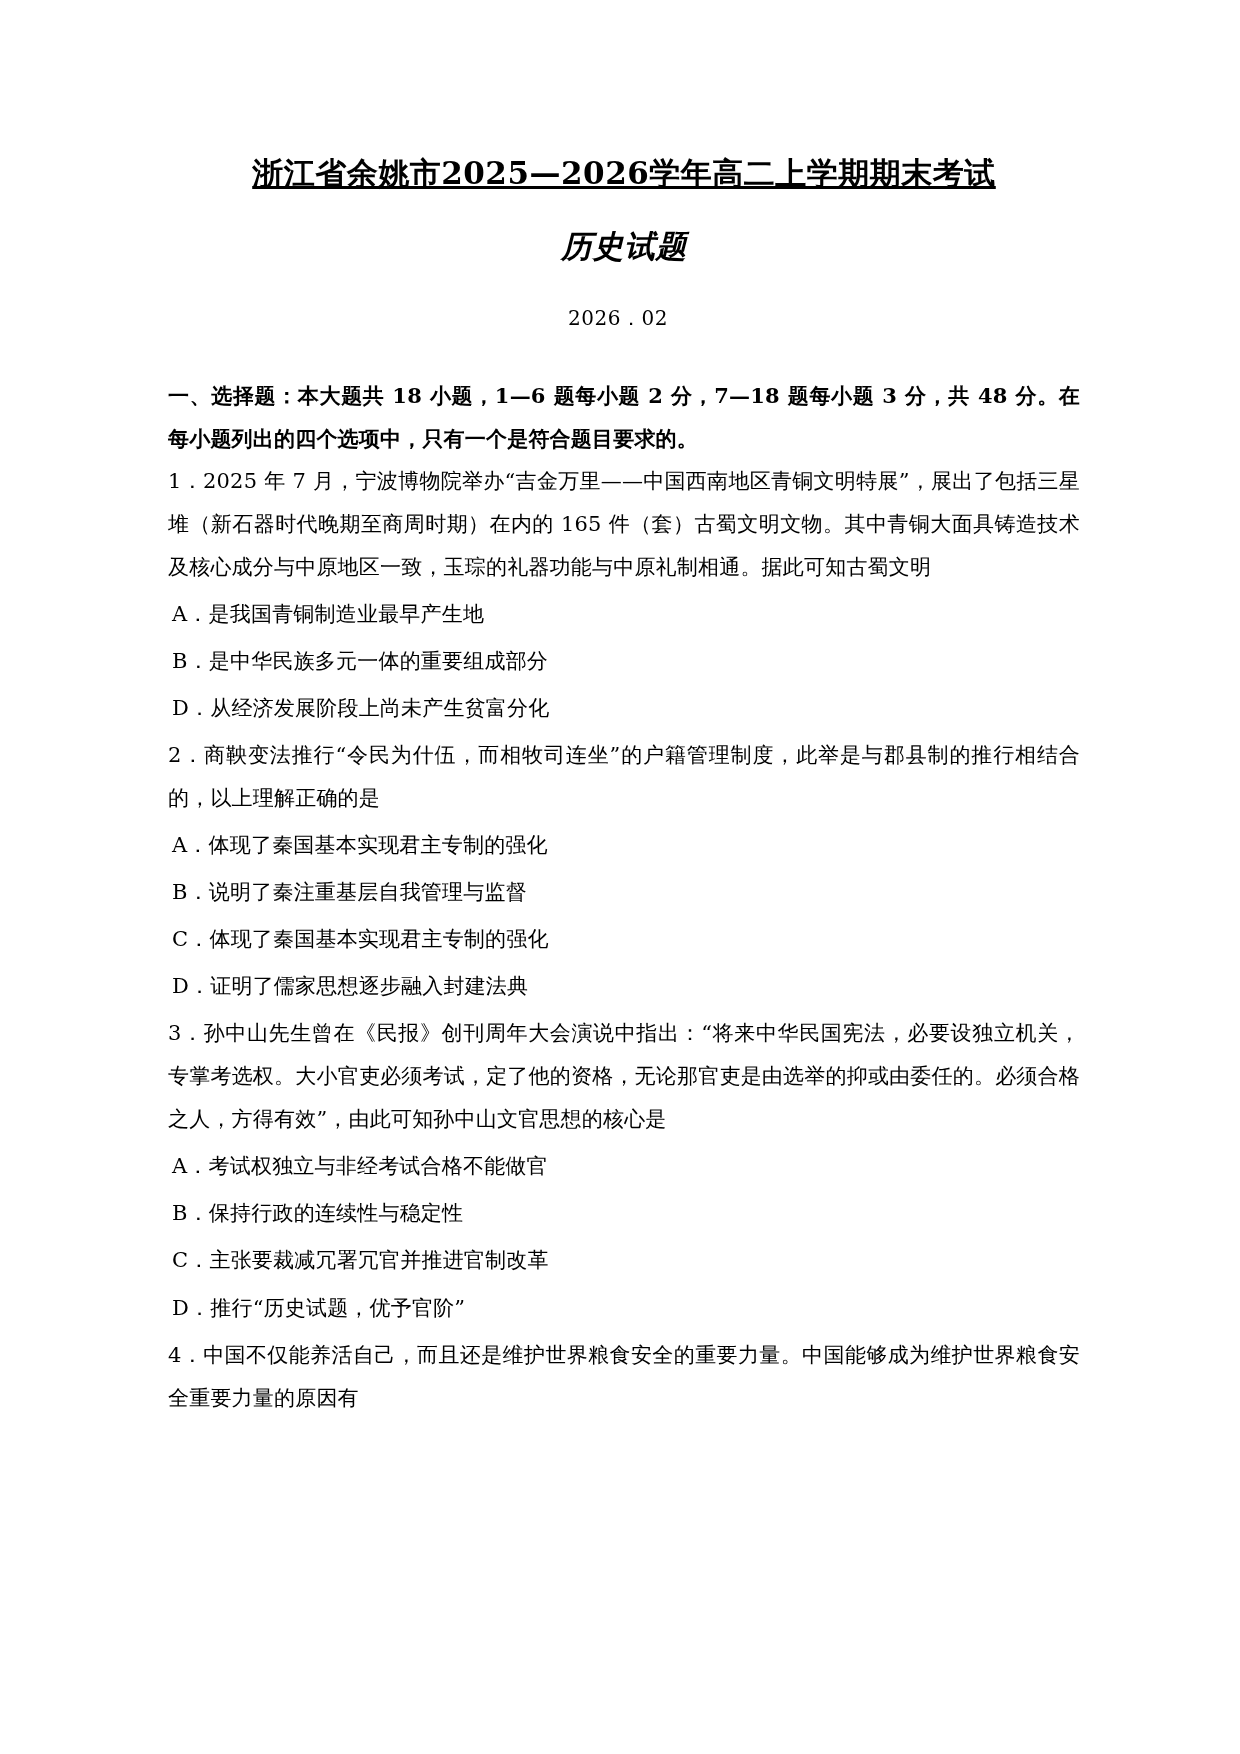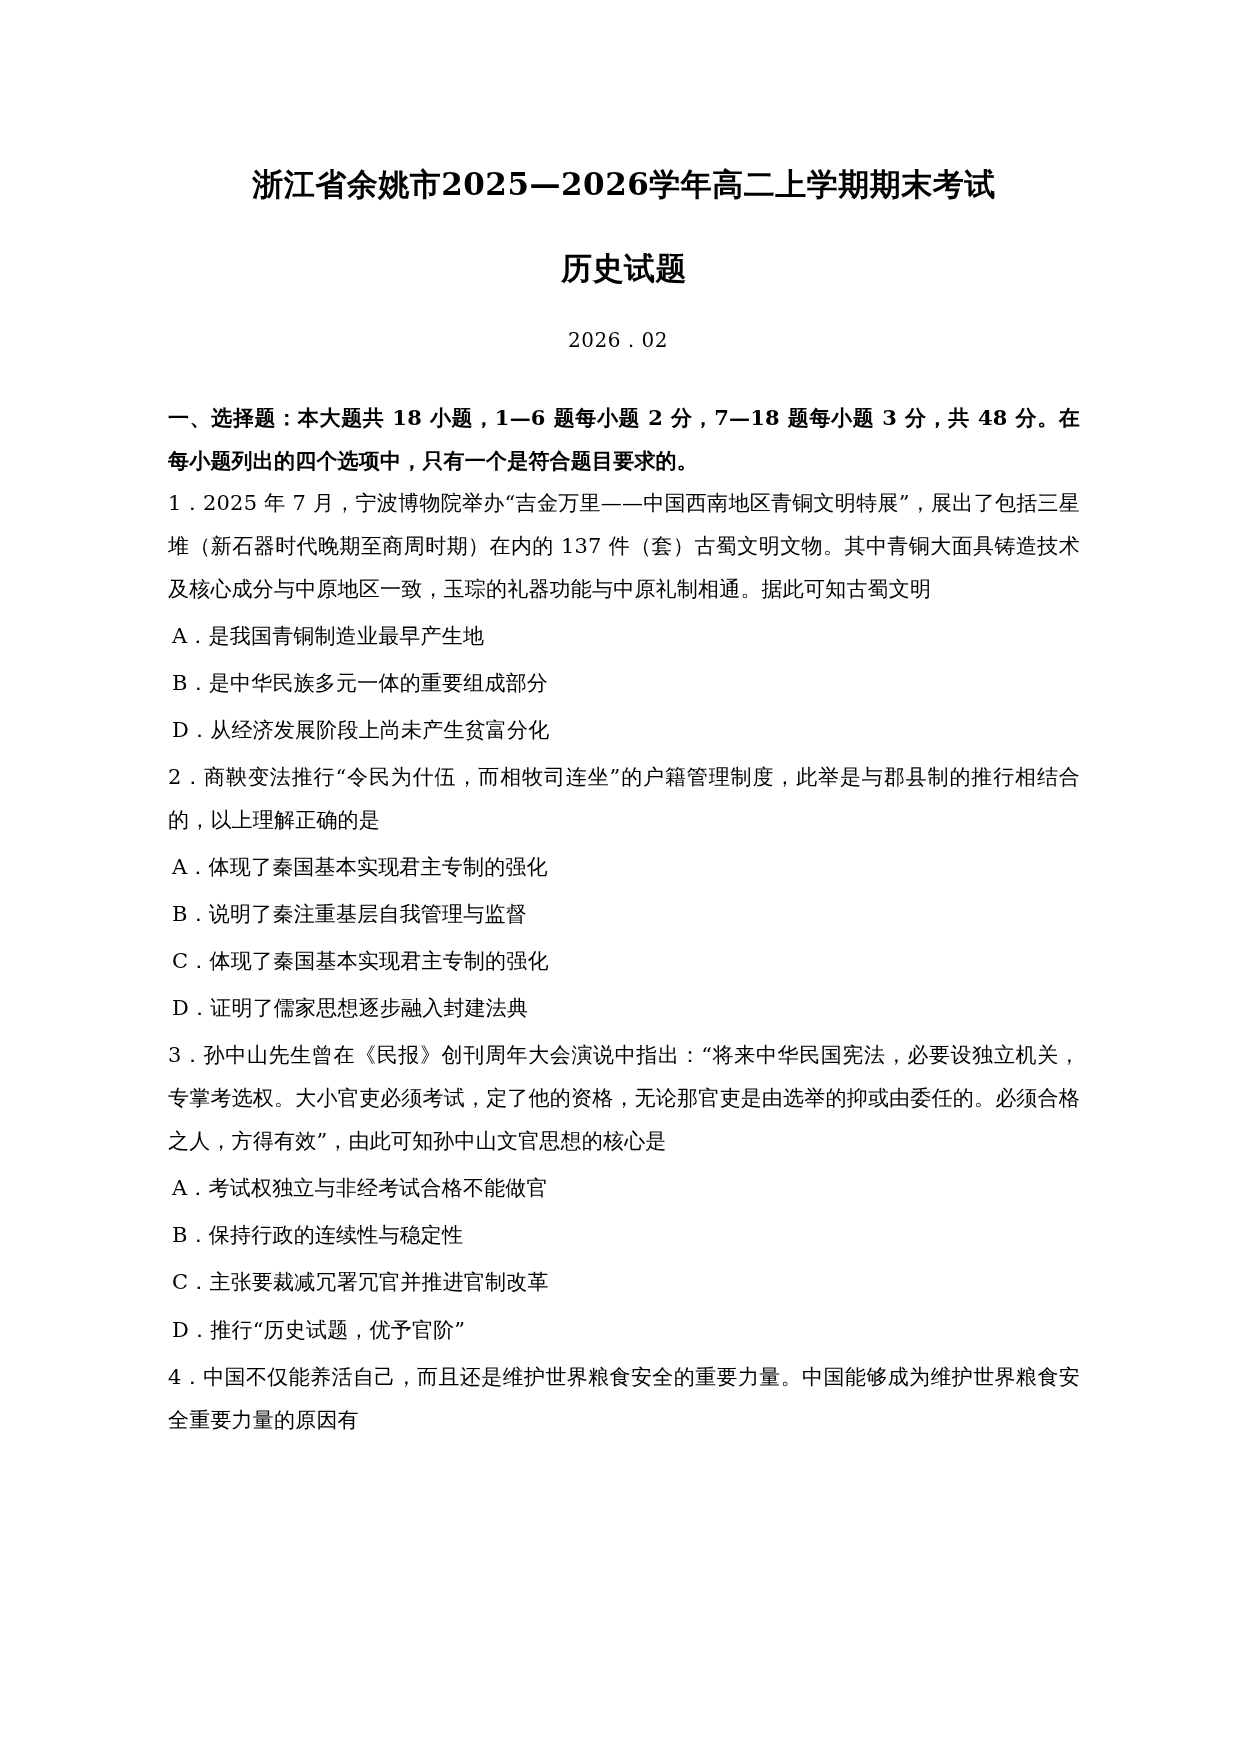--- a/index.html
+++ b/index.html
@@ -29,33 +29,35 @@
     width: 912px;
   }
   
   .doc-title {
     font-family: "DejaVu Serif", "Liberation Serif", serif;
     font-weight: 700;
     font-size: 31px;
     line-height: 1.3;
     text-align: center;
     letter-spacing: 0.5px;
-    margin: 12px;
+    margin: 1px;
     padding-top: 152px;
     white-space: nowrap;
+    text-decoration: underline;
   }
   .doc-subtitle {
     font-family: "DejaVu Serif", "Liberation Serif", serif;
     font-weight: 700;
     font-size: 31px;
     line-height: 1.3;
     text-align: center;
     letter-spacing: 0.5px;
     margin: 0;
     padding-top: 32px;
+    font-style: italic;
   }
   .doc-date {
     font-size: 20px;
     text-align: center;
     margin: 0;
     padding-top: 38px;
     padding-right: 12px;
     letter-spacing: 0.5px;
   }
   
@@ -102,21 +104,21 @@
 
     <h1 class="doc-title">浙江省余姚市2025—2026学年高二上学期期末考试</h1>
 
     <h2 class="doc-subtitle">历史试题</h2>
 
     <p class="doc-date">2026．02</p>
 
     <p class="section-heading">一、选择题：本大题共 18 小题，1—6 题每小题 2 分，7—18 题每小题 3 分，共 48 分。在每小题列出的四个选项中，只有一个是符合题目要求的。</p>
 
     <div class="question">
-      <p class="q-stem">1．2025 年 7 月，宁波博物院举办“吉金万里——中国西南地区青铜文明特展”，展出了包括三星堆（新石器时代晚期至商周时期）在内的 137 件（套）古蜀文明文物。其中青铜大面具铸造技术及核心成分与中原地区一致，玉琮的礼器功能与中原礼制相通。据此可知古蜀文明</p>
+      <p class="q-stem">1．2025 年 7 月，宁波博物院举办“吉金万里——中国西南地区青铜文明特展”，展出了包括三星堆（新石器时代晚期至商周时期）在内的 165 件（套）古蜀文明文物。其中青铜大面具铸造技术及核心成分与中原地区一致，玉琮的礼器功能与中原礼制相通。据此可知古蜀文明</p>
       <ul class="q-options">
         <li class="q-option">A．是我国青铜制造业最早产生地</li>
         <li class="q-option">B．是中华民族多元一体的重要组成部分</li>
         <li class="q-option">D．从经济发展阶段上尚未产生贫富分化</li>
       </ul>
     </div>
 
     <div class="question">
       <p class="q-stem">2．商鞅变法推行“令民为什伍，而相牧司连坐”的户籍管理制度，此举是与郡县制的推行相结合的，以上理解正确的是</p>
       <ul class="q-options">

